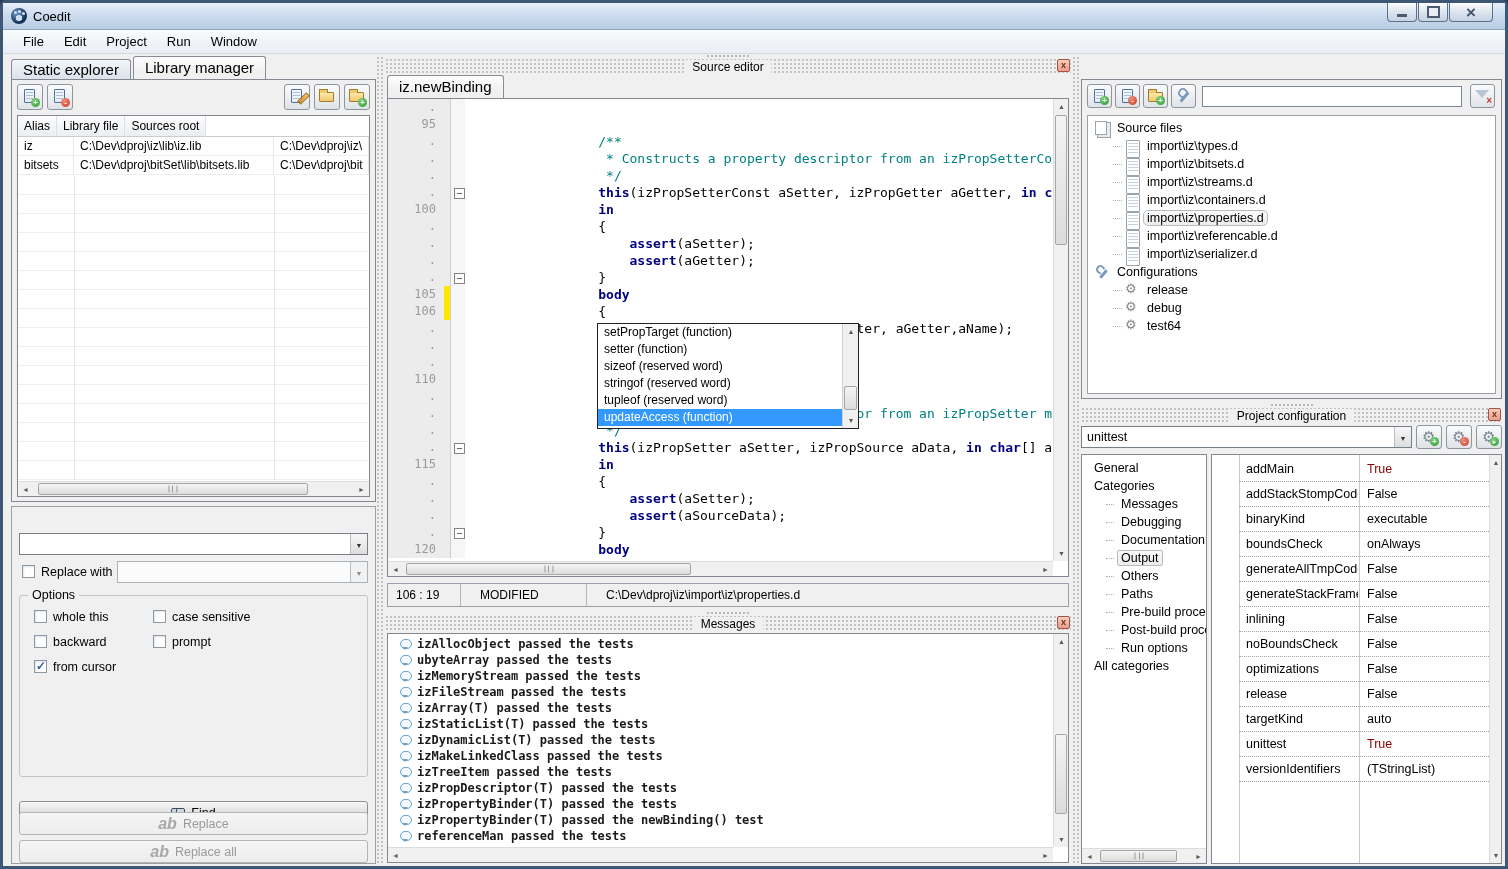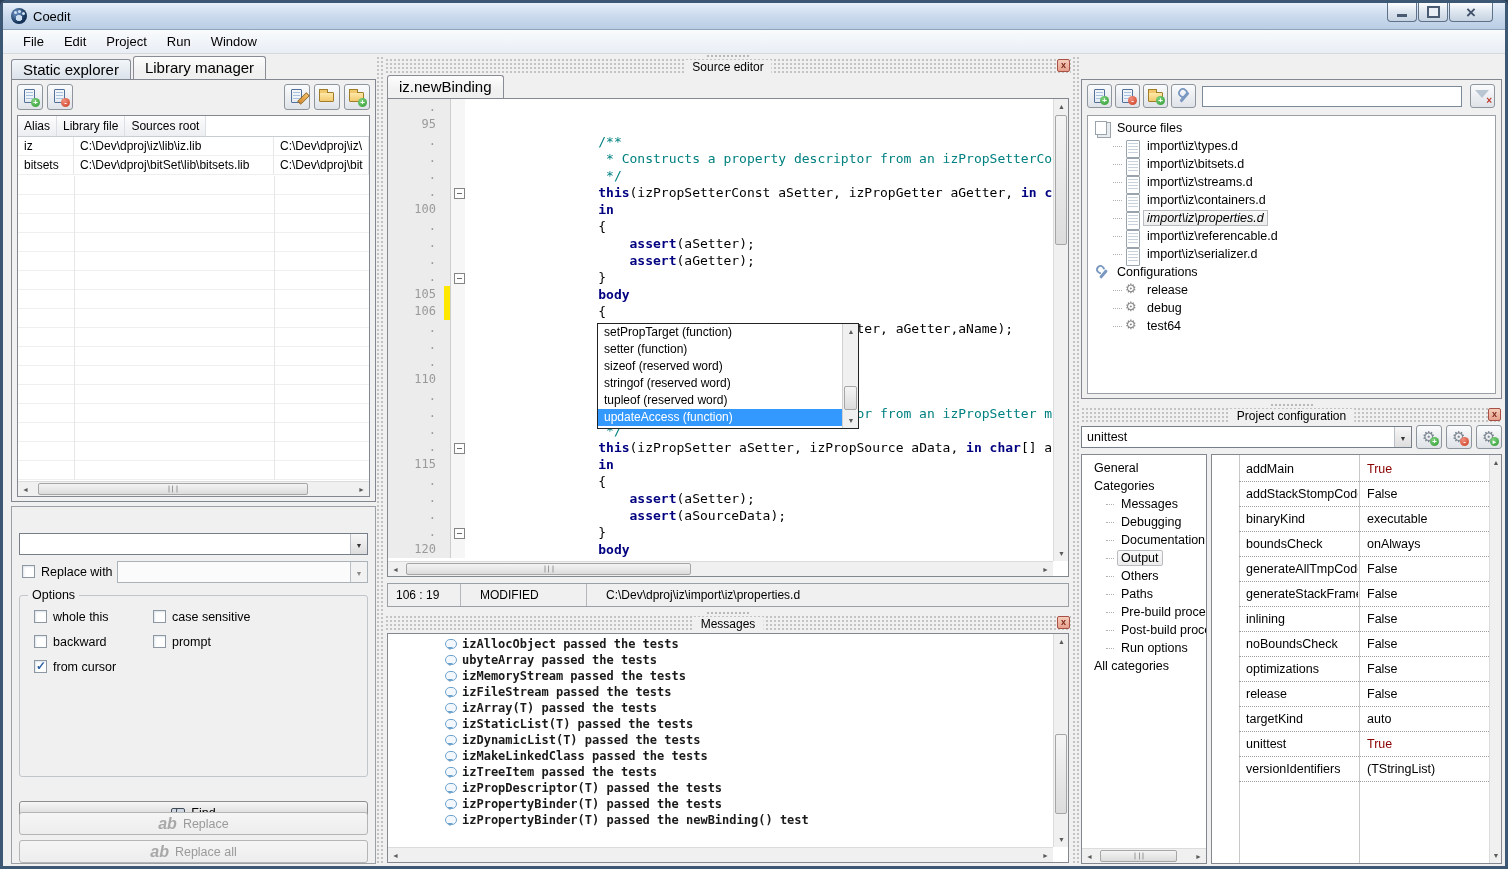--- a/index.html
+++ b/index.html
@@ -139,32 +139,32 @@
   .popup { position:absolute; background:#fff; border:1px solid #222; z-index:10; }
   .popup-items { position:absolute; left:0; top:0; right:16px; bottom:0; }
   .pitem { height:17px; line-height:17px; font-size:12px; padding-left:6px; white-space:nowrap; color:#000; }
   .pitem.sel { background:#3399ff; color:#fff; }
   .popup .pvscroll { position:absolute; right:0; top:0; bottom:0; width:16px; background:#f0f0f0; border-left:1px solid #d0d0d0; }
   
   .statusbar { position:absolute; height:24px; border:1px solid #9aa0a6; background:#f0f0f0; display:flex; align-items:center;gap:11px; }
   .st-cell { font-size:12px; padding:0 8px; border-right:1px solid #b4b8bc; height:100%; display:flex; align-items:center; white-space:nowrap; overflow:hidden; }
   .st-pos { width:73px; flex:none; } .st-state { width:115px; flex:none; } .st-path { flex:1; border-right:none; }
   
-  .msgrow { height:16px; display:flex; align-items:center; gap:5px; padding-left:12px;margin-left:45px; }
+  .msgrow { height:16px; display:flex; align-items:center; gap:5px; padding-left:12px; }
   .bub { width:12px; height:10px; border:1px solid #6fa3cc; border-radius:6px; background:#f2f8fd; position:relative; flex:none; }
   .bub::after { content:""; position:absolute; left:1px; bottom:-5px; border:3px solid transparent; border-top-color:#6fa3cc; }
   .msgtext { font-family:"DejaVu Sans Mono",monospace; font-size:12px; font-weight:bold; color:#1a1a1a; white-space:nowrap; }
   
   .treebox { position:absolute; background:#fff; border:1px solid #828790; overflow:hidden; }
   .trow { height:18px; display:flex; align-items:center; font-size:12.5px; white-space:nowrap; }
   .trow.child { padding-left:22px; }
   .trow.child::before { content:""; width:9px; border-top:1px dotted #b0b0b0; margin-right:2px; flex:none; }
   .trow.root { padding-left:3px; }
   .tlabel { padding:0 3px; border:1px solid transparent; }
-  .trow.sel .tlabel { border:1px solid #b8bcc0; border-radius:0; background:linear-gradient(#fafafa,#ececec);font-style:italic; }
+  .trow.sel .tlabel { border:1px solid #b8bcc0; border-radius:5px; background:linear-gradient(#fafafa,#ececec); }
   .ticon { width:15px; height:14px; position:relative; margin-right:4px; flex:none; }
   .ticon.file::before { content:""; position:absolute; left:2px; top:1px; width:10px; height:12px; background:#fdfdfd;
         border:1px solid #9aa4ad; border-radius:1px;
         background-image:repeating-linear-gradient(to bottom,transparent 0 2px,#c9d2da 2px 3px); background-clip:content-box; padding:2px 1px; }
   .ticon.files::before { content:""; position:absolute; left:1px; top:0; width:10px; height:12px; background:#fff;
         border:1px solid #9aa4ad; box-shadow:3px 2px 0 #e8ecef, 3px 2px 0 1px #9aa4ad; }
   .ticon.gear::before { content:"\2699"; position:absolute; left:1px; top:-2px; font-size:13px; color:#8a8a8a; }
   .ticon.wrench::before { content:""; position:absolute; left:8px; top:4px; width:3px; height:10px; background:#7a98c0;
         transform:rotate(40deg); border-radius:1px; }
   .ticon.wrench::after { content:""; position:absolute; left:2px; top:0; width:5px; height:5px; border:2px solid #7a98c0;
@@ -630,20 +630,24 @@
             <span class="msgtext">izPropDescriptor(T) passed the tests</span>
           </div>
           <div class="msgrow">
             <span class="bub"></span>
             <span class="msgtext">izPropertyBinder(T) passed the tests</span>
           </div>
           <div class="msgrow">
             <span class="bub"></span>
             <span class="msgtext">izPropertyBinder(T) passed the newBinding() test</span>
           </div>
+          <div class="msgrow">
+            <span class="bub"></span>
+            <span class="msgtext">referenceMan passed the tests</span>
+          </div>
         </div>
       <div class="vscroll" style="right:0; top:0; bottom:15px;">
         <span class="sbtn sb-up" style="top:0;"></span>
         <span class="sbtn sb-down" style="bottom:0;"></span>
         <span class="thumb v" style="top:100px; height:80px;"></span>
       </div>
       <div class="hscroll" style="left:0; right:15px; bottom:0;">
         <span class="sbtn sb-left" style="left:0;"></span>
         <span class="sbtn sb-right" style="right:0;"></span>
       </div>

